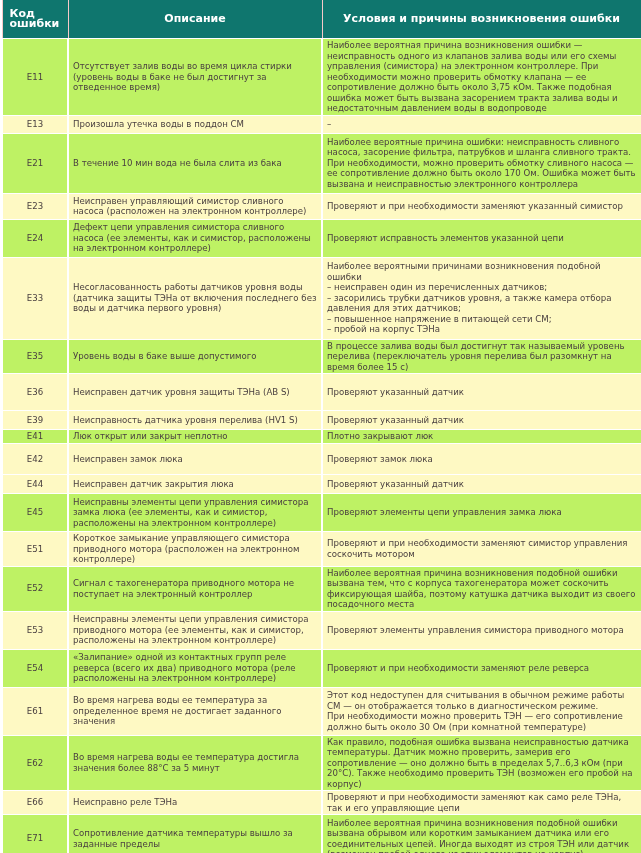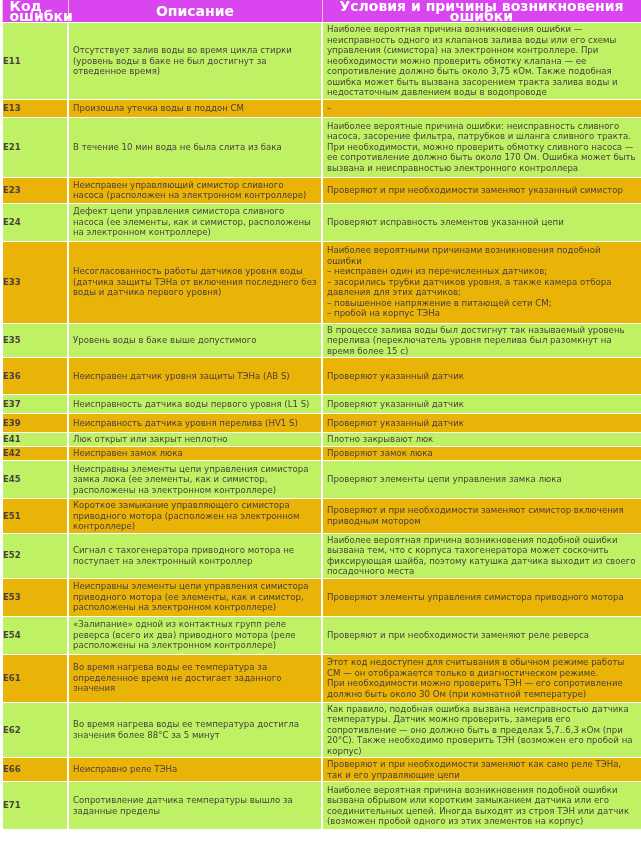--- a/index.html
+++ b/index.html
@@ -10,40 +10,40 @@
     table-layout: fixed;
     margin-left: 1px;
     font-size: 8.6px;
     line-height: 10.5px;
     color: #4a4040;
   }
   col.c1 { width: 66px; }
   col.c2 { width: 254px; }
   col.c3 { width: 319px; }
   th {
-    background: #d946ef;
+    background: #0f766e;
     color: #ffffff;
     font-weight: bold;
-    font-size: 14px;
-    height: 22px;
+    font-size: 11px;
+    height: 38px;
     padding: 0 4px;
     text-align: center;
     border-left: 1px solid #f6c9c9;
     border-right: 1px solid #f6c9c9;
   }
   th.c-code { text-align: left; padding-left: 7px; }
   td {
     border: 1px solid #ffffff;
     border-left: 2px solid #ffffff;
     padding: 1px 4px 1px 4px;
     vertical-align: middle;
   }
-  td.code { padding: 0; font-weight: bold; }
+  td.code { text-align: center; padding: 0; }
   tr.light td { background: #bef264; }
-  tr.dark td { background: #eab308; }
+  tr.dark td { background: #fef9c3; }
   .pre { white-space: pre-line; }
 </style>
 </head>
 <body>
 
 <table>
   <colgroup>
       <col class="c1">
       <col class="c2">
       <col class="c3">
@@ -93,49 +93,49 @@
       <tr class="light" style="height: 28px;">
         <td class="code">E35</td>
         <td>Уровень воды в баке выше допустимого</td>
         <td class="pre">В процессе залива воды был достигнут так называемый уровень перелива (переключатель уровня перелива был разомкнут на время более 15 с)</td>
       </tr>
       <tr class="dark" style="height: 37px;">
         <td class="code">E36</td>
         <td>Неисправен датчик уровня защиты ТЭНа (AB S)</td>
         <td class="pre">Проверяют указанный датчик</td>
       </tr>
-      <tr class="light" style="height: 19px;">
-        <td class="code">E37</td>
-        <td>Неисправность датчика воды первого уровня (L1 S)</td>
-        <td class="pre">Проверяют указанный датчик</td>
-      </tr>
       <tr class="dark" style="height: 19px;">
         <td class="code">E39</td>
         <td>Неисправность датчика уровня перелива (HV1 S)</td>
         <td class="pre">Проверяют указанный датчик</td>
       </tr>
       <tr class="light" style="height: 14px;">
         <td class="code">E41</td>
         <td>Люк открыт или закрыт неплотно</td>
         <td class="pre">Плотно закрывают люк</td>
       </tr>
-      <tr class="dark" style="height: 14px;">
+      <tr class="dark" style="height: 31px;">
         <td class="code">E42</td>
         <td>Неисправен замок люка</td>
         <td class="pre">Проверяют замок люка</td>
+      </tr>
+      <tr class="dark" style="height: 19px;">
+        <td class="code">E44</td>
+        <td>Неисправен датчик закрытия люка</td>
+        <td class="pre">Проверяют указанный датчик</td>
       </tr>
       <tr class="light" style="height: 38px;">
         <td class="code">E45</td>
         <td>Неисправны элементы цепи управления симистора замка люка (ее элементы, как и симистор, расположены на электронном контроллере)</td>
         <td class="pre">Проверяют элементы цепи управления замка люка</td>
       </tr>
       <tr class="dark" style="height: 26px;">
         <td class="code">E51</td>
         <td>Короткое замыкание управляющего симистора приводного мотора (расположен на электронном контроллере)</td>
-        <td class="pre">Проверяют и при необходимости заменяют симистор включения приводным мотором</td>
+        <td class="pre">Проверяют и при необходимости заменяют симистор управления соскочить мотором</td>
       </tr>
       <tr class="light" style="height: 38px;">
         <td class="code">E52</td>
         <td>Сигнал с тахогенератора приводного мотора не поступает на электронный контроллер</td>
         <td class="pre">Наиболее вероятная причина возникновения подобной ошибки вызвана тем, что с корпуса тахогенератора может соскочить фиксирующая шайба, поэтому катушка датчика выходит из своего посадочного места</td>
       </tr>
       <tr class="dark" style="height: 38px;">
         <td class="code">E53</td>
         <td>Неисправны элементы цепи управления симистора приводного мотора (ее элементы, как и симистор, расположены на электронном контроллере)</td>
         <td class="pre">Проверяют элементы управления симистора приводного мотора</td>

